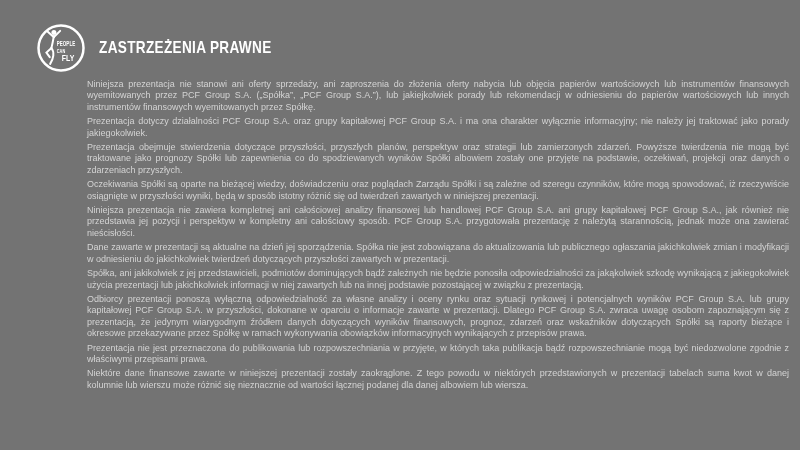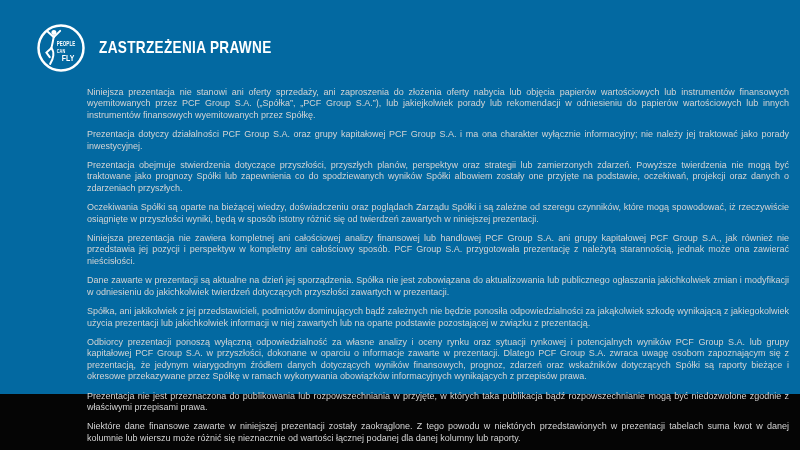--- a/index.html
+++ b/index.html
@@ -2,21 +2,21 @@
 <html lang="pl"><head>
 <meta charset="utf-8">
 <style>
   html, body { margin: 0; padding: 0; }
   body {
     width: 800px; height: 450px;
     background: #050505;
     font-family: "Liberation Sans", sans-serif;
     overflow: hidden;
   }
-  .slide { position: relative; width: 800px; height: 394px; background: #0369a1; }
+  .slide { position: relative; width: 800px; height: 450px; background: #737373; }
 
   .slide-header {
     position: absolute; top: 23px; left: 36px;
     display: flex; align-items: center; gap: 13px;
     height: 50px;
   }
   .logo { width: 50px; height: 50px; }
   .logo svg { width: 50px; height: 50px; display: block; }
 
   .page-title {
@@ -32,21 +32,21 @@
 
   .disclaimer {
     position: absolute;
     left: 87px; top: 79px;
     width: 702px;
     color: #d4d4d4;
     font-size: 9px;
     line-height: 11.4px;
     text-align: justify;
   }
-  .disclaimer p { margin: 8px 0 3px 0; }
+  .disclaimer p { margin: 0 0 3px 0; }
 
   .logo-word { fill: #ffffff; font-family: "Liberation Sans", sans-serif; font-weight: bold; }
 </style>
 </head>
 <body>
 
 <div class="slide">
 
   <header class="slide-header">
     <div class="logo">
@@ -64,24 +64,24 @@
         <text class="logo-word" x="25" y="28" font-size="8" textLength="22" lengthAdjust="spacingAndGlyphs">PEOPLE</text>
         <text class="logo-word" x="25" y="36" font-size="6" textLength="10" lengthAdjust="spacingAndGlyphs">CAN</text>
         <text class="logo-word" x="31" y="46" font-size="11" textLength="15" lengthAdjust="spacingAndGlyphs">FLY</text>
       </svg>
     </div>
     <h1 class="page-title">ZASTRZEŻENIA PRAWNE</h1>
   </header>
 
   <main class="disclaimer">
     <p>Niniejsza prezentacja nie stanowi ani oferty sprzedaży, ani zaproszenia do złożenia oferty nabycia lub objęcia papierów wartościowych lub instrumentów finansowych wyemitowanych przez PCF Group S.A. („Spółka”, „PCF Group S.A.”), lub jakiejkolwiek porady lub rekomendacji w odniesieniu do papierów wartościowych lub innych instrumentów finansowych wyemitowanych przez Spółkę.</p>
-    <p>Prezentacja dotyczy działalności PCF Group S.A. oraz grupy kapitałowej PCF Group S.A. i ma ona charakter wyłącznie informacyjny; nie należy jej traktować jako porady inwestycyjnej.</p>
+    <p>Prezentacja dotyczy działalności PCF Group S.A. oraz grupy kapitałowej PCF Group S.A. i ma ona charakter wyłącznie informacyjny; nie należy jej traktować jako porady jakiegokolwiek.</p>
     <p>Prezentacja obejmuje stwierdzenia dotyczące przyszłości, przyszłych planów, perspektyw oraz strategii lub zamierzonych zdarzeń. Powyższe twierdzenia nie mogą być traktowane jako prognozy Spółki lub zapewnienia co do spodziewanych wyników Spółki albowiem zostały one przyjęte na podstawie, oczekiwań, projekcji oraz danych o zdarzeniach przyszłych.</p>
     <p>Oczekiwania Spółki są oparte na bieżącej wiedzy, doświadczeniu oraz poglądach Zarządu Spółki i są zależne od szeregu czynników, które mogą spowodować, iż rzeczywiście osiągnięte w przyszłości wyniki, będą w sposób istotny różnić się od twierdzeń zawartych w niniejszej prezentacji.</p>
     <p>Niniejsza prezentacja nie zawiera kompletnej ani całościowej analizy finansowej lub handlowej PCF Group S.A. ani grupy kapitałowej PCF Group S.A., jak również nie przedstawia jej pozycji i perspektyw w kompletny ani całościowy sposób. PCF Group S.A. przygotowała prezentację z należytą starannością, jednak może ona zawierać nieścisłości.</p>
     <p>Dane zawarte w prezentacji są aktualne na dzień jej sporządzenia. Spółka nie jest zobowiązana do aktualizowania lub publicznego ogłaszania jakichkolwiek zmian i modyfikacji w odniesieniu do jakichkolwiek twierdzeń dotyczących przyszłości zawartych w prezentacji.</p>
-    <p>Spółka, ani jakikolwiek z jej przedstawicieli, podmiotów dominujących bądź zależnych nie będzie ponosiła odpowiedzialności za jakąkolwiek szkodę wynikającą z jakiegokolwiek użycia prezentacji lub jakichkolwiek informacji w niej zawartych lub na oparte podstawie pozostającej w związku z prezentacją.</p>
+    <p>Spółka, ani jakikolwiek z jej przedstawicieli, podmiotów dominujących bądź zależnych nie będzie ponosiła odpowiedzialności za jakąkolwiek szkodę wynikającą z jakiegokolwiek użycia prezentacji lub jakichkolwiek informacji w niej zawartych lub na innej podstawie pozostającej w związku z prezentacją.</p>
     <p>Odbiorcy prezentacji ponoszą wyłączną odpowiedzialność za własne analizy i oceny rynku oraz sytuacji rynkowej i potencjalnych wyników PCF Group S.A. lub grupy kapitałowej PCF Group S.A. w przyszłości, dokonane w oparciu o informacje zawarte w prezentacji. Dlatego PCF Group S.A. zwraca uwagę osobom zapoznającym się z prezentacją, że jedynym wiarygodnym źródłem danych dotyczących wyników finansowych, prognoz, zdarzeń oraz wskaźników dotyczących Spółki są raporty bieżące i okresowe przekazywane przez Spółkę w ramach wykonywania obowiązków informacyjnych wynikających z przepisów prawa.</p>
     <p>Prezentacja nie jest przeznaczona do publikowania lub rozpowszechniania w przyjęte, w których taka publikacja bądź rozpowszechnianie mogą być niedozwolone zgodnie z właściwymi przepisami prawa.</p>
-    <p>Niektóre dane finansowe zawarte w niniejszej prezentacji zostały zaokrąglone. Z tego powodu w niektórych przedstawionych w prezentacji tabelach suma kwot w danej kolumnie lub wierszu może różnić się nieznacznie od wartości łącznej podanej dla danej kolumny lub raporty.</p>
+    <p>Niektóre dane finansowe zawarte w niniejszej prezentacji zostały zaokrąglone. Z tego powodu w niektórych przedstawionych w prezentacji tabelach suma kwot w danej kolumnie lub wierszu może różnić się nieznacznie od wartości łącznej podanej dla danej albowiem lub wiersza.</p>
   </main>
 
 </div>
 
 </body></html>

